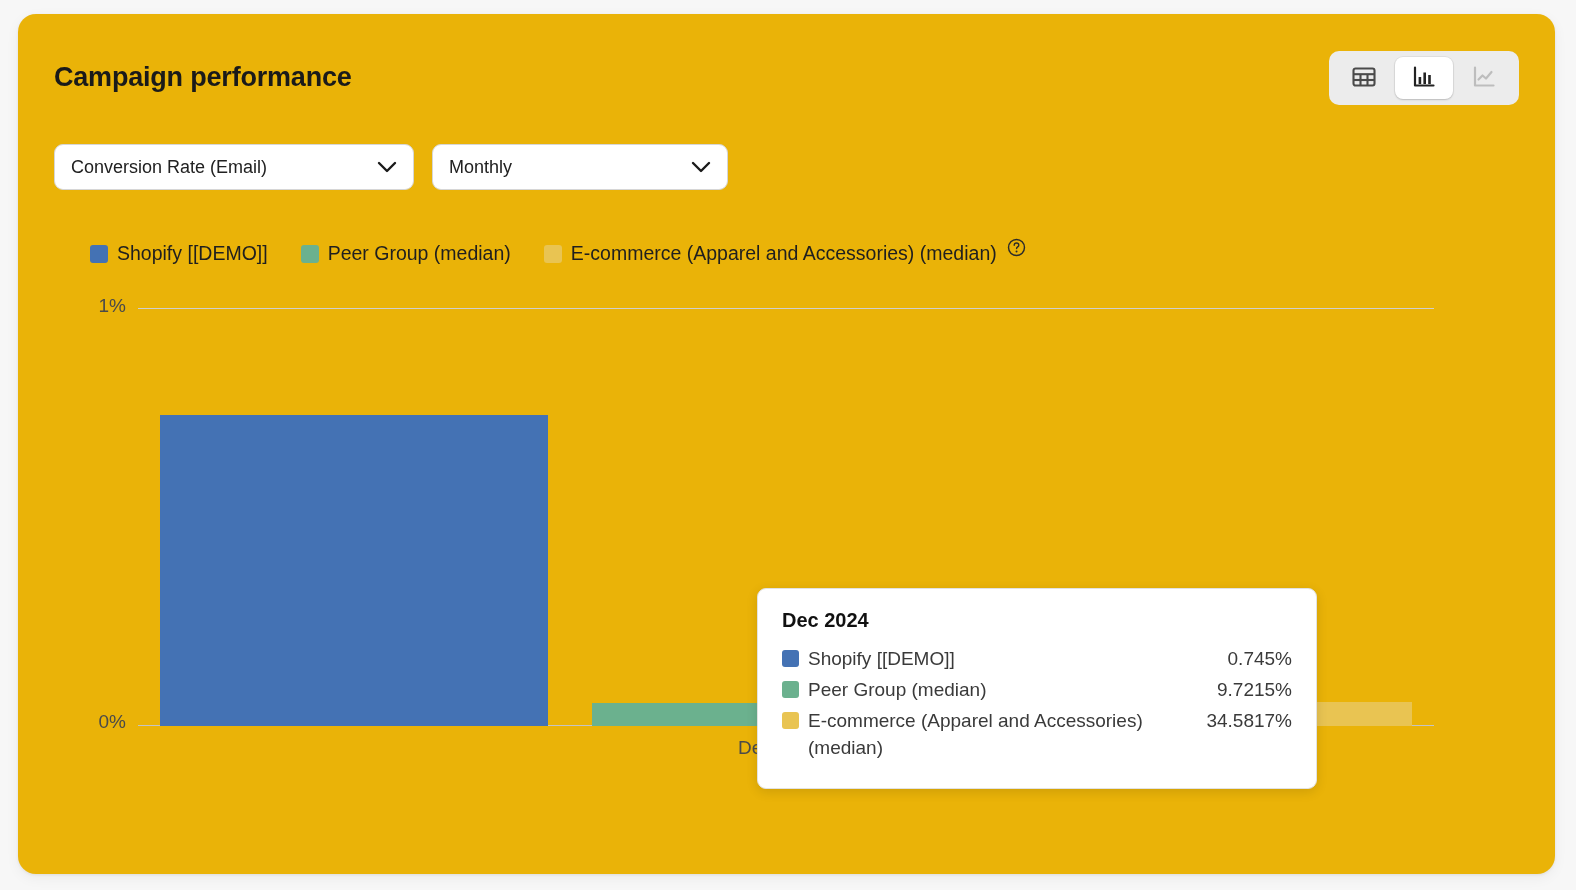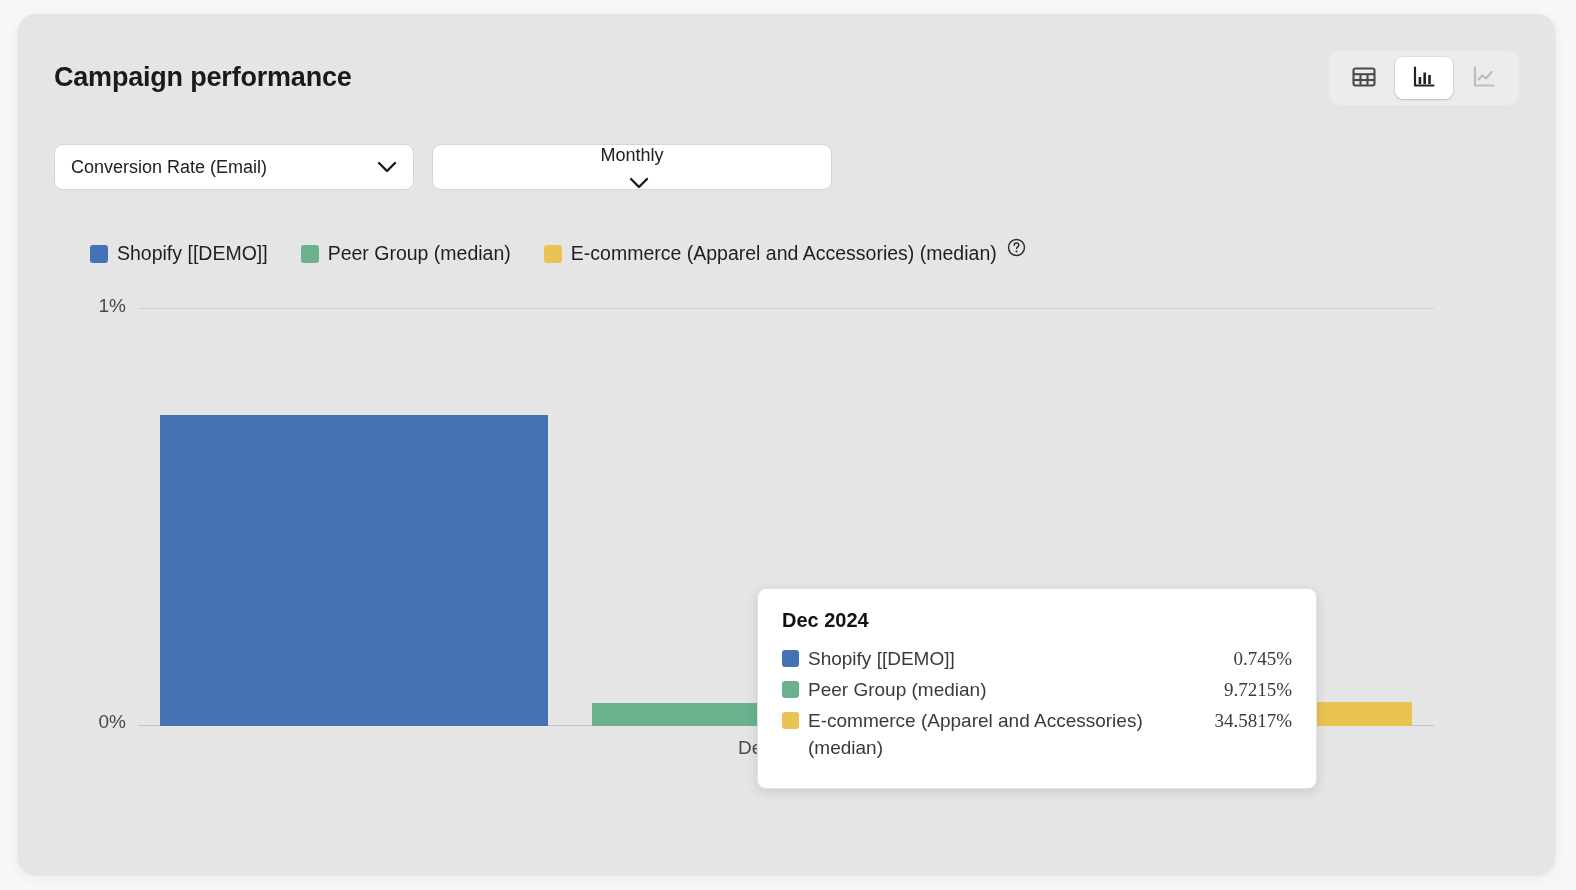--- a/index.html
+++ b/index.html
@@ -14,21 +14,21 @@
     -webkit-font-smoothing: antialiased;
     overflow: hidden;
   }
 
   .card {
     position: absolute;
     left: 18px;
     top: 14px;
     width: 1537px;
     height: 860px;
-    background: #e5e5e5;
+    background: #eab308;
     border-radius: 18px;
     box-shadow: 0 1px 3px rgba(0,0,0,0.07), 0 4px 14px rgba(0,0,0,0.05);
     box-sizing: border-box;
   }
 
   
   .card-title {
     position: absolute;
     left: 36px;
     top: 48px;
@@ -84,21 +84,21 @@
     display: flex;
     align-items: center;
     justify-content: space-between;
     padding: 0 16px 0 16px;
     box-sizing: border-box;
     cursor: pointer;
     font-size: 18px;
     color: #212121;
   }
   .select-box.metric { width: 360px; }
-  .select-box.period { width: 400px; flex-direction: column; }
+  .select-box.period { width: 296px; }
   .select-label { white-space: nowrap; }
   .chev { margin-left: 14px; display:flex; align-items:center; }
 
   
   .legend {
     position: absolute;
     left: 72px;
     top: 228px;
     display: flex;
     align-items: center;
@@ -195,21 +195,21 @@
   }
   .tt-swatch {
     width: 17px;
     height: 17px;
     border-radius: 3px;
     margin-right: 9px;
     margin-top: 4px;
     flex: none;
   }
   .tt-name { flex: 1 1 auto; line-height: 1.42; padding-right: 16px; }
-  .tt-value { flex: none; white-space: nowrap; line-height: 1.42; font-family: Liberation Serif, serif; }
+  .tt-value { flex: none; white-space: nowrap; line-height: 1.42; }
 </style>
 </head>
 <body>
 
 <div class="card">
 
   <div class="card-title">Campaign performance</div>
 
   <div class="view-toggle">
     <button class="toggle-btn">

